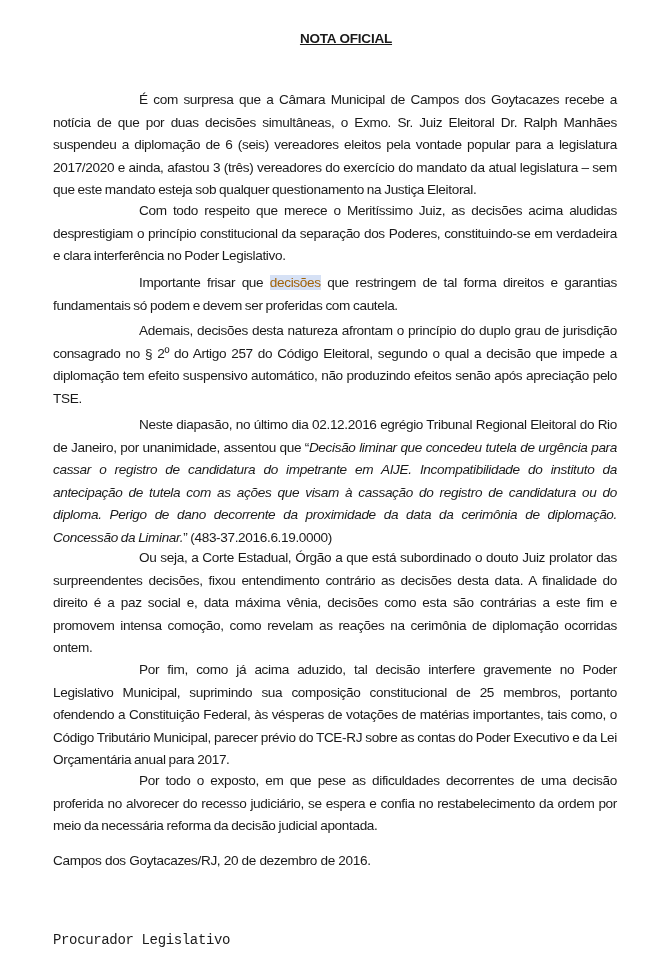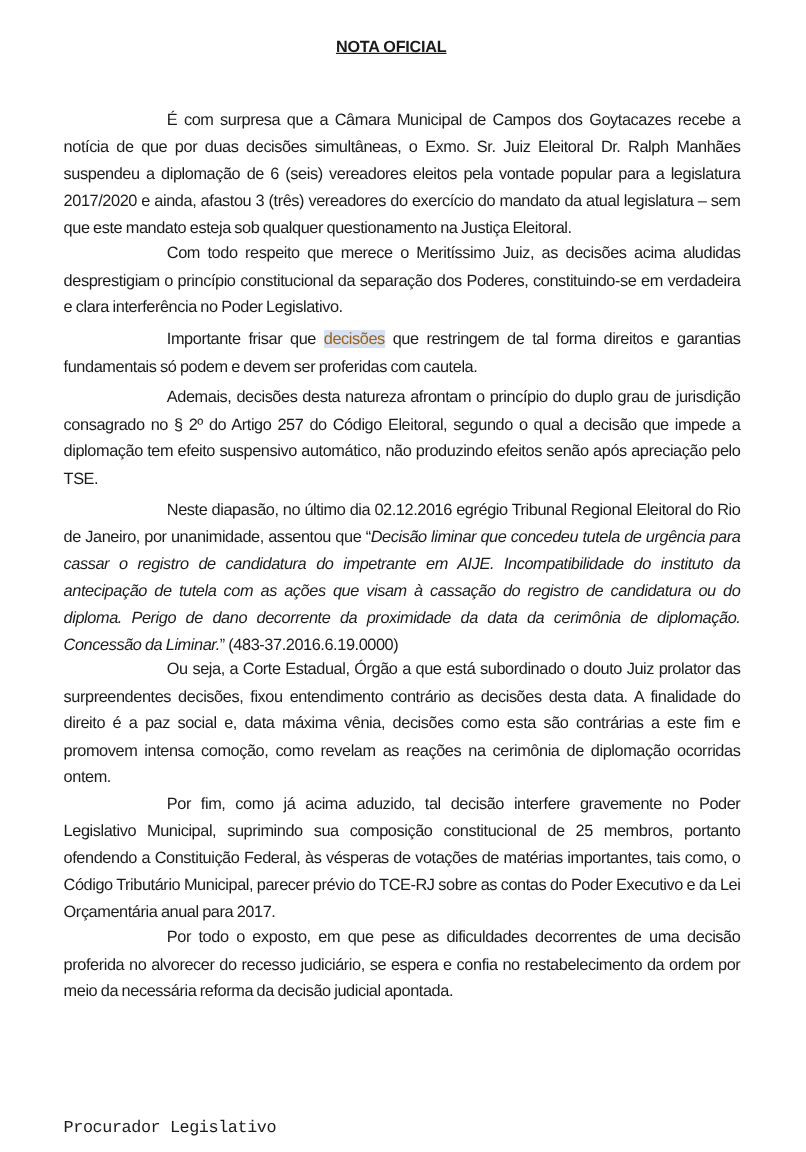--- a/index.html
+++ b/index.html
@@ -25,20 +25,21 @@
     .title {
       position: absolute;
       top: 31px;
       left: 0;
       width: 652px;
       text-align: center;
       font-weight: bold;
       font-size: 13.5px;
       text-decoration: underline;
       letter-spacing: -0.2px;
+      padding-left: 20px;
     }
     .para {
       position: absolute;
       left: 53px;
       width: 564px;
       font-size: 13.6px;
       line-height: 22.6px;
       text-align: justify;
       letter-spacing: -0.35px;
       word-spacing: -0.5px;
@@ -104,15 +105,16 @@
   <div class="para p4"><span class="indent"></span><span>Ademais, decisões desta natureza afrontam o princípio do duplo grau de jurisdição consagrado no § 2º do Artigo 257 do Código Eleitoral, segundo o qual a decisão que impede a diplomação tem efeito suspensivo automático, não produzindo efeitos senão após apreciação pelo TSE.</span></div>
 
   <div class="para p5"><span class="indent"></span><span>Neste diapasão, no último dia 02.12.2016 egrégio Tribunal Regional Eleitoral do Rio de Janeiro, por unanimidade, assentou que “</span><span class="it">Decisão liminar que concedeu tutela de urgência para cassar o registro de candidatura do impetrante em AIJE. Incompatibilidade do instituto da antecipação de tutela com as ações que visam à cassação do registro de candidatura ou do diploma. Perigo de dano decorrente da proximidade da data da cerimônia de diplomação. Concessão da Liminar.</span><span>” (483-37.2016.6.19.0000)</span></div>
 
   <div class="para p6"><span class="indent"></span><span>Ou seja, a Corte Estadual, Órgão a que está subordinado o douto Juiz prolator das surpreendentes decisões, fixou entendimento contrário as decisões desta data. A finalidade do direito é a paz social e, data máxima vênia, decisões como esta são contrárias a este fim e promovem intensa comoção, como revelam as reações na cerimônia de diplomação ocorridas ontem.</span></div>
 
   <div class="para p7"><span class="indent"></span><span>Por fim, como já acima aduzido, tal decisão interfere gravemente no Poder Legislativo Municipal, suprimindo sua composição constitucional de 25 membros, portanto ofendendo a Constituição Federal, às vésperas de votações de matérias importantes, tais como, o Código Tributário Municipal, parecer prévio do TCE-RJ sobre as contas do Poder Executivo e da Lei Orçamentária anual para 2017.</span></div>
 
   <div class="para p8"><span class="indent"></span><span>Por todo o exposto, em que pese as dificuldades decorrentes de uma decisão proferida no alvorecer do recesso judiciário, se espera e confia no restabelecimento da ordem por meio da necessária reforma da decisão judicial apontada.</span></div>
 
+  <div class="place-date">Campos dos Goytacazes/RJ, 20 de dezembro de 2016.</div>
 
   <div class="role">Procurador Legislativo</div>
 </div>
 
 </body></html>

